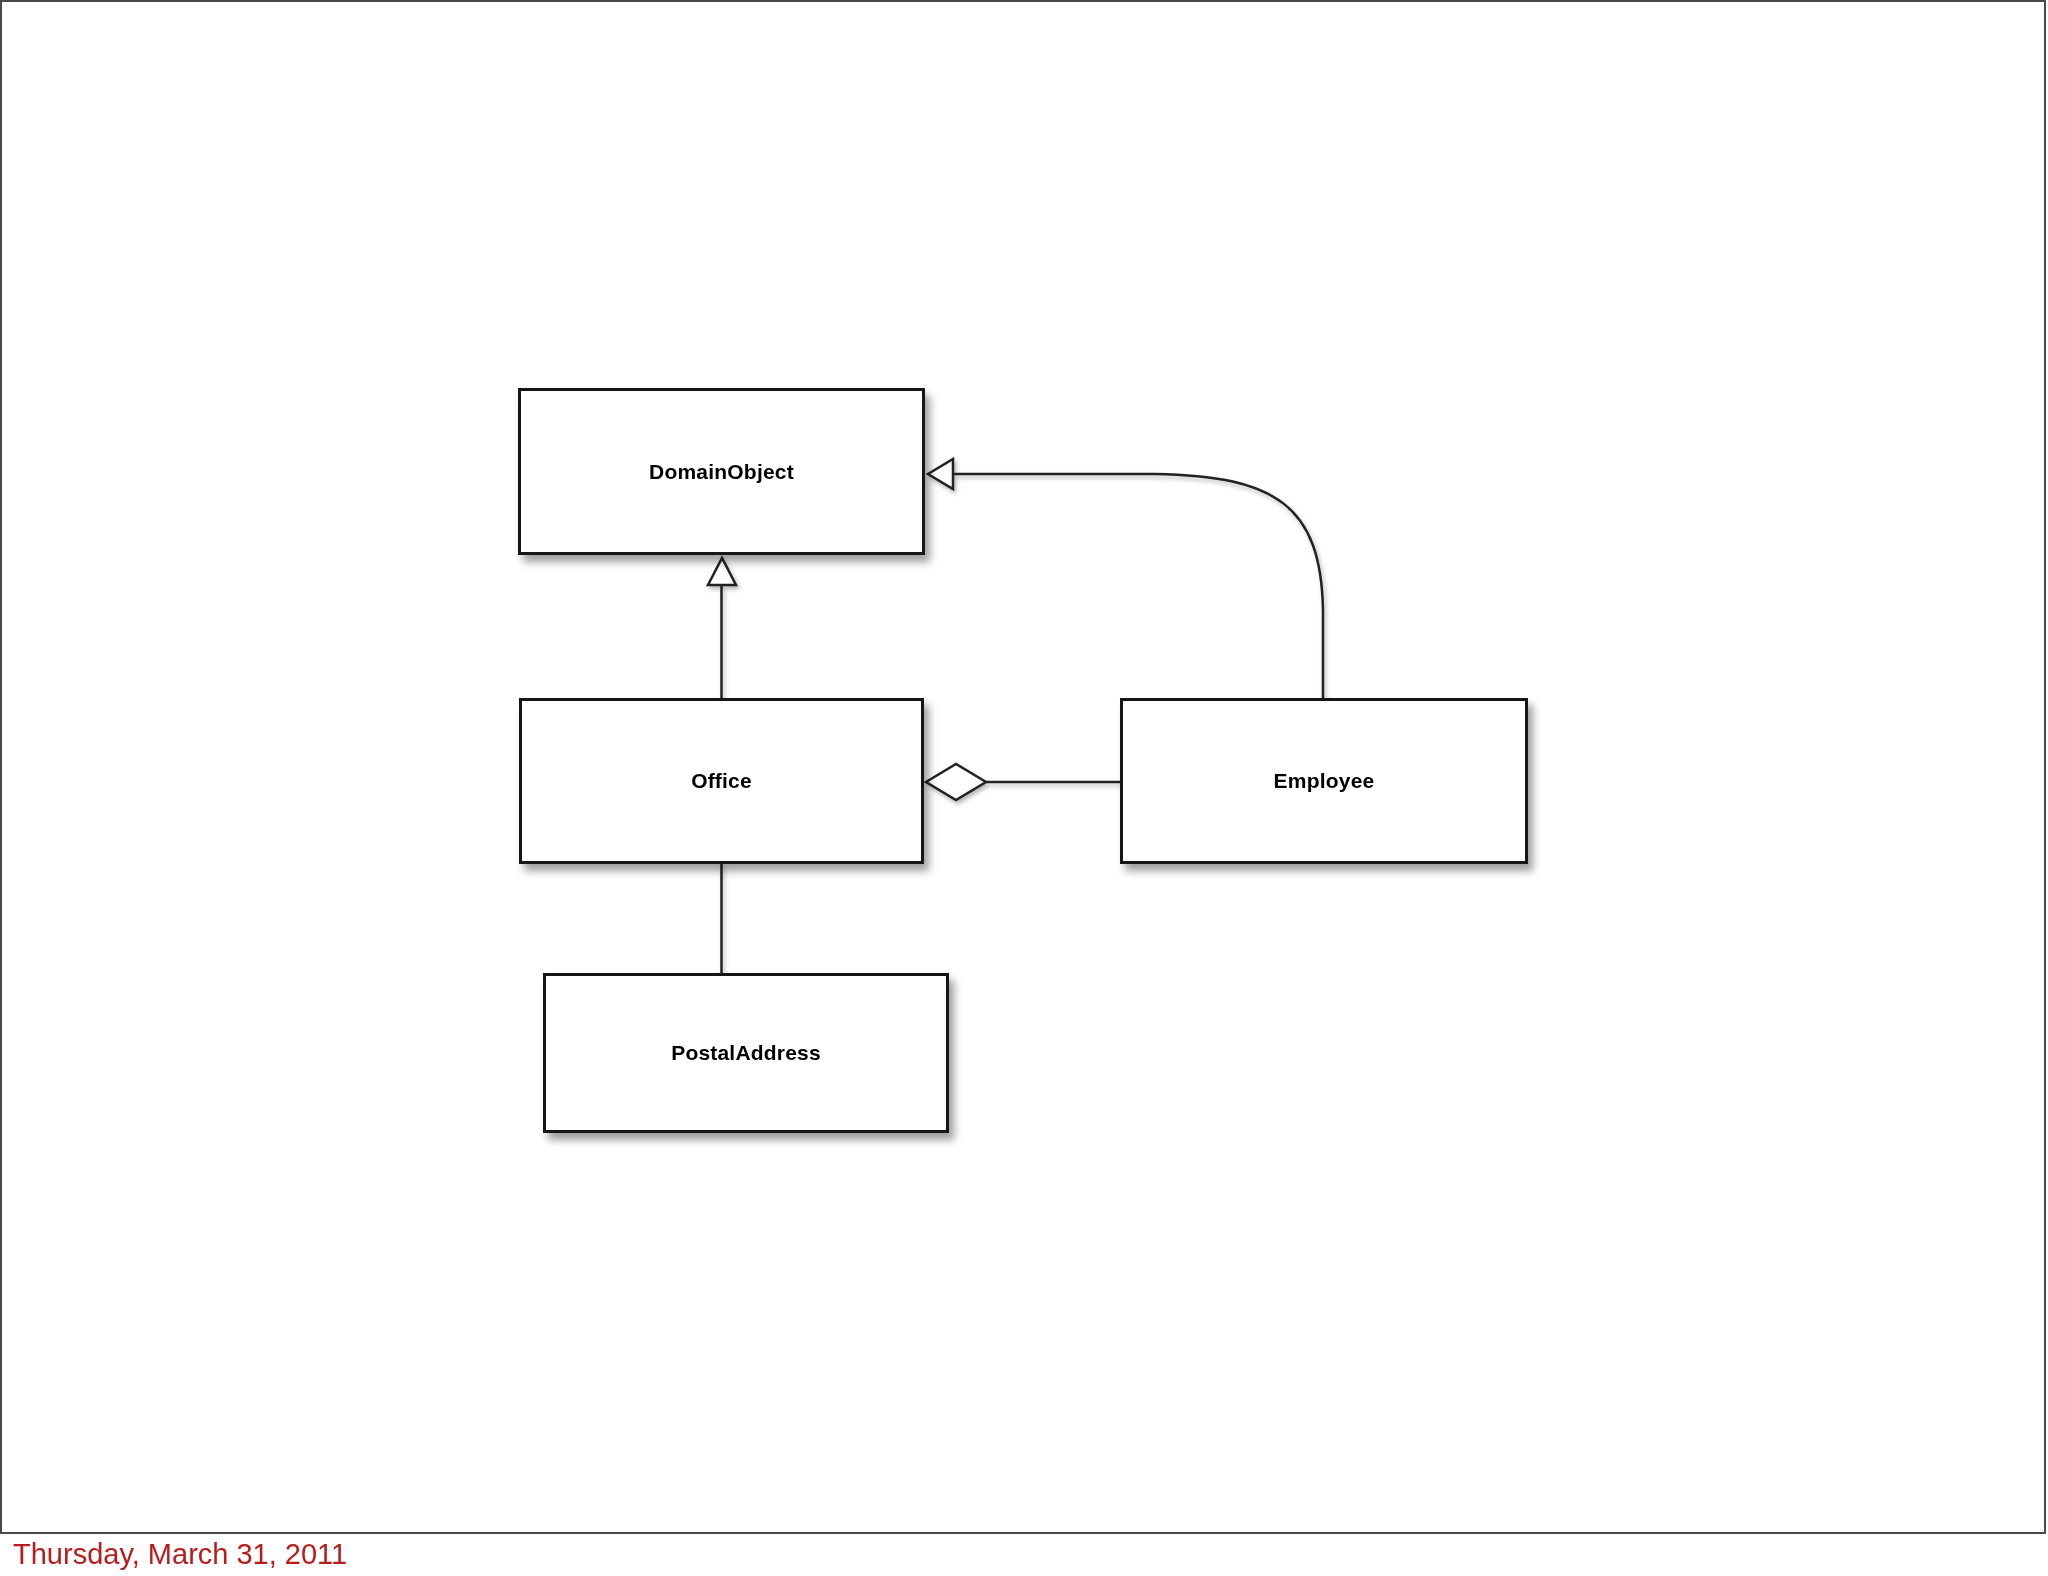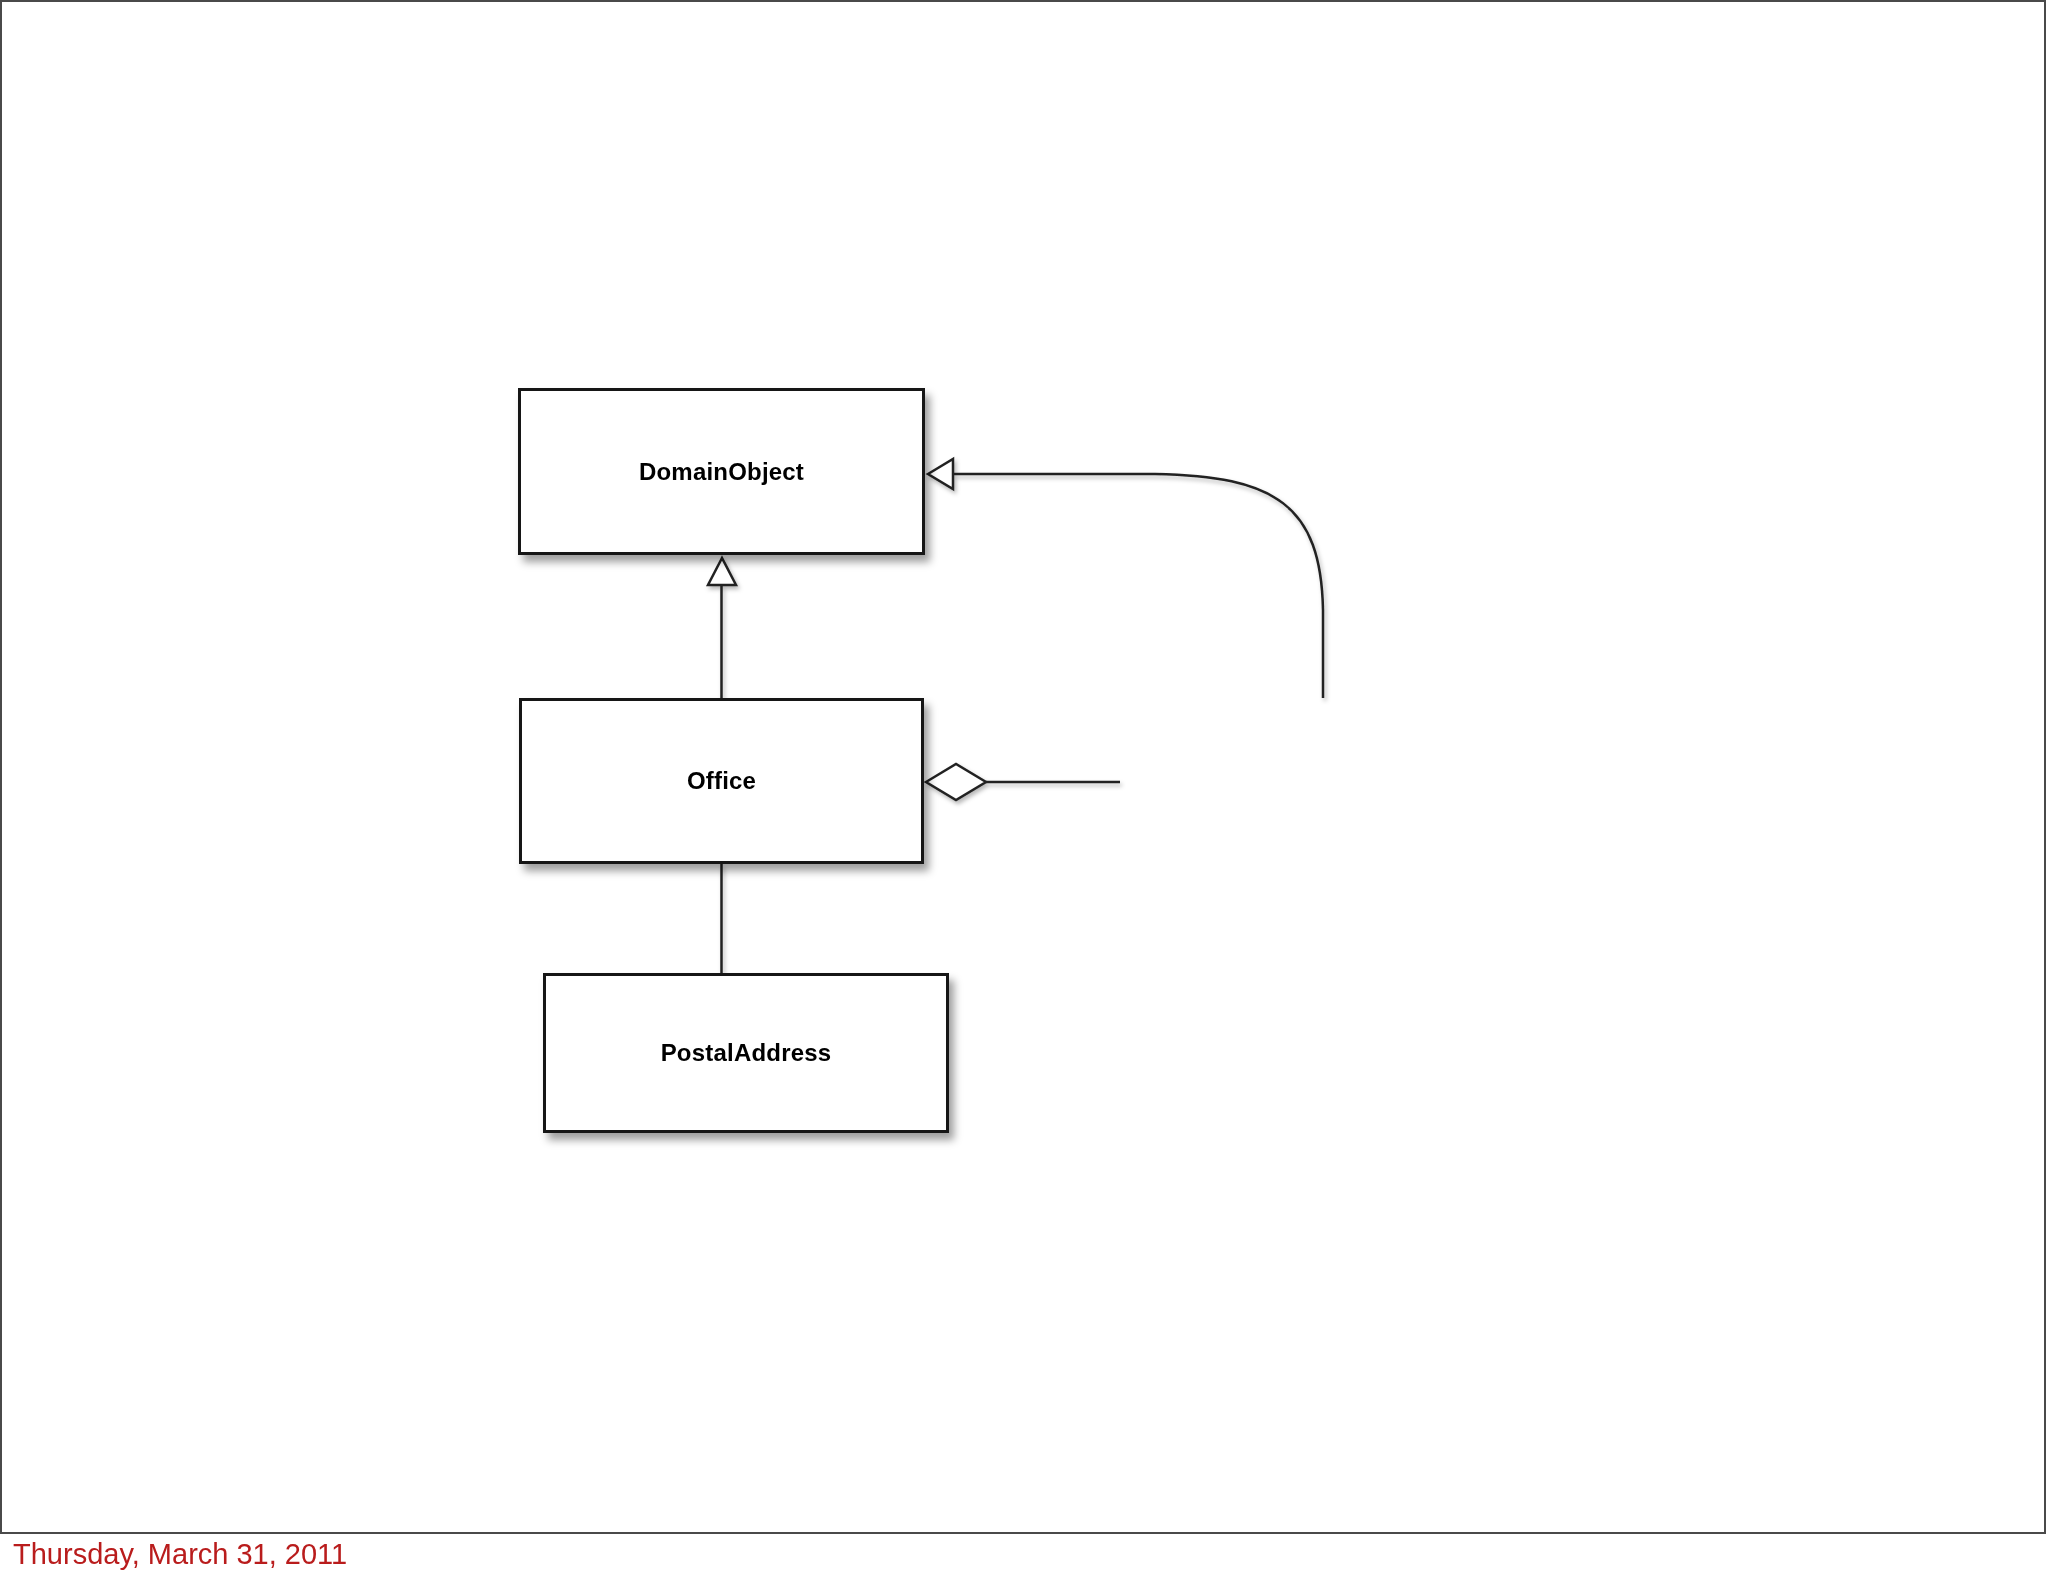--- a/index.html
+++ b/index.html
@@ -37,21 +37,21 @@
     position: absolute;
     box-sizing: border-box;
     background: #ffffff;
     border: 3px solid #161616;
     box-shadow: 5px 7px 8px rgba(0, 0, 0, 0.38);
     display: flex;
     align-items: center;
     justify-content: center;
   }
   .node-label {
-    font-size: 24px;
+    font-size: 21px;
     font-weight: bold;
     color: #000000;
     letter-spacing: 0.2px;
     white-space: nowrap;
   }
   .footer-date {
     position: absolute;
     left: 13px;
     top: 1538px;
     font-size: 29px;
@@ -90,20 +90,23 @@
   </svg>
 
   <div class="node" style="left:518px; top:388px; width:407px; height:167px;">
     <span class="node-label">DomainObject</span>
   </div>
 
   <div class="node" style="left:519px; top:698px; width:405px; height:166px;text-align:right;">
     <span class="node-label">Office</span>
   </div>
 
+  <div class="node" style="left:1120px; top:698px; width:408px; height:166px;">
+    <span class="node-label">Employee</span>
+  </div>
 
   <div class="node" style="left:519px; top:973px; width:406px; height:160px;margin-left:24px;">
     <span class="node-label">PostalAddress</span>
   </div>
 
   <div class="footer-date">Thursday, March 31, 2011</div>
 
 </div>
 
 </body></html>

